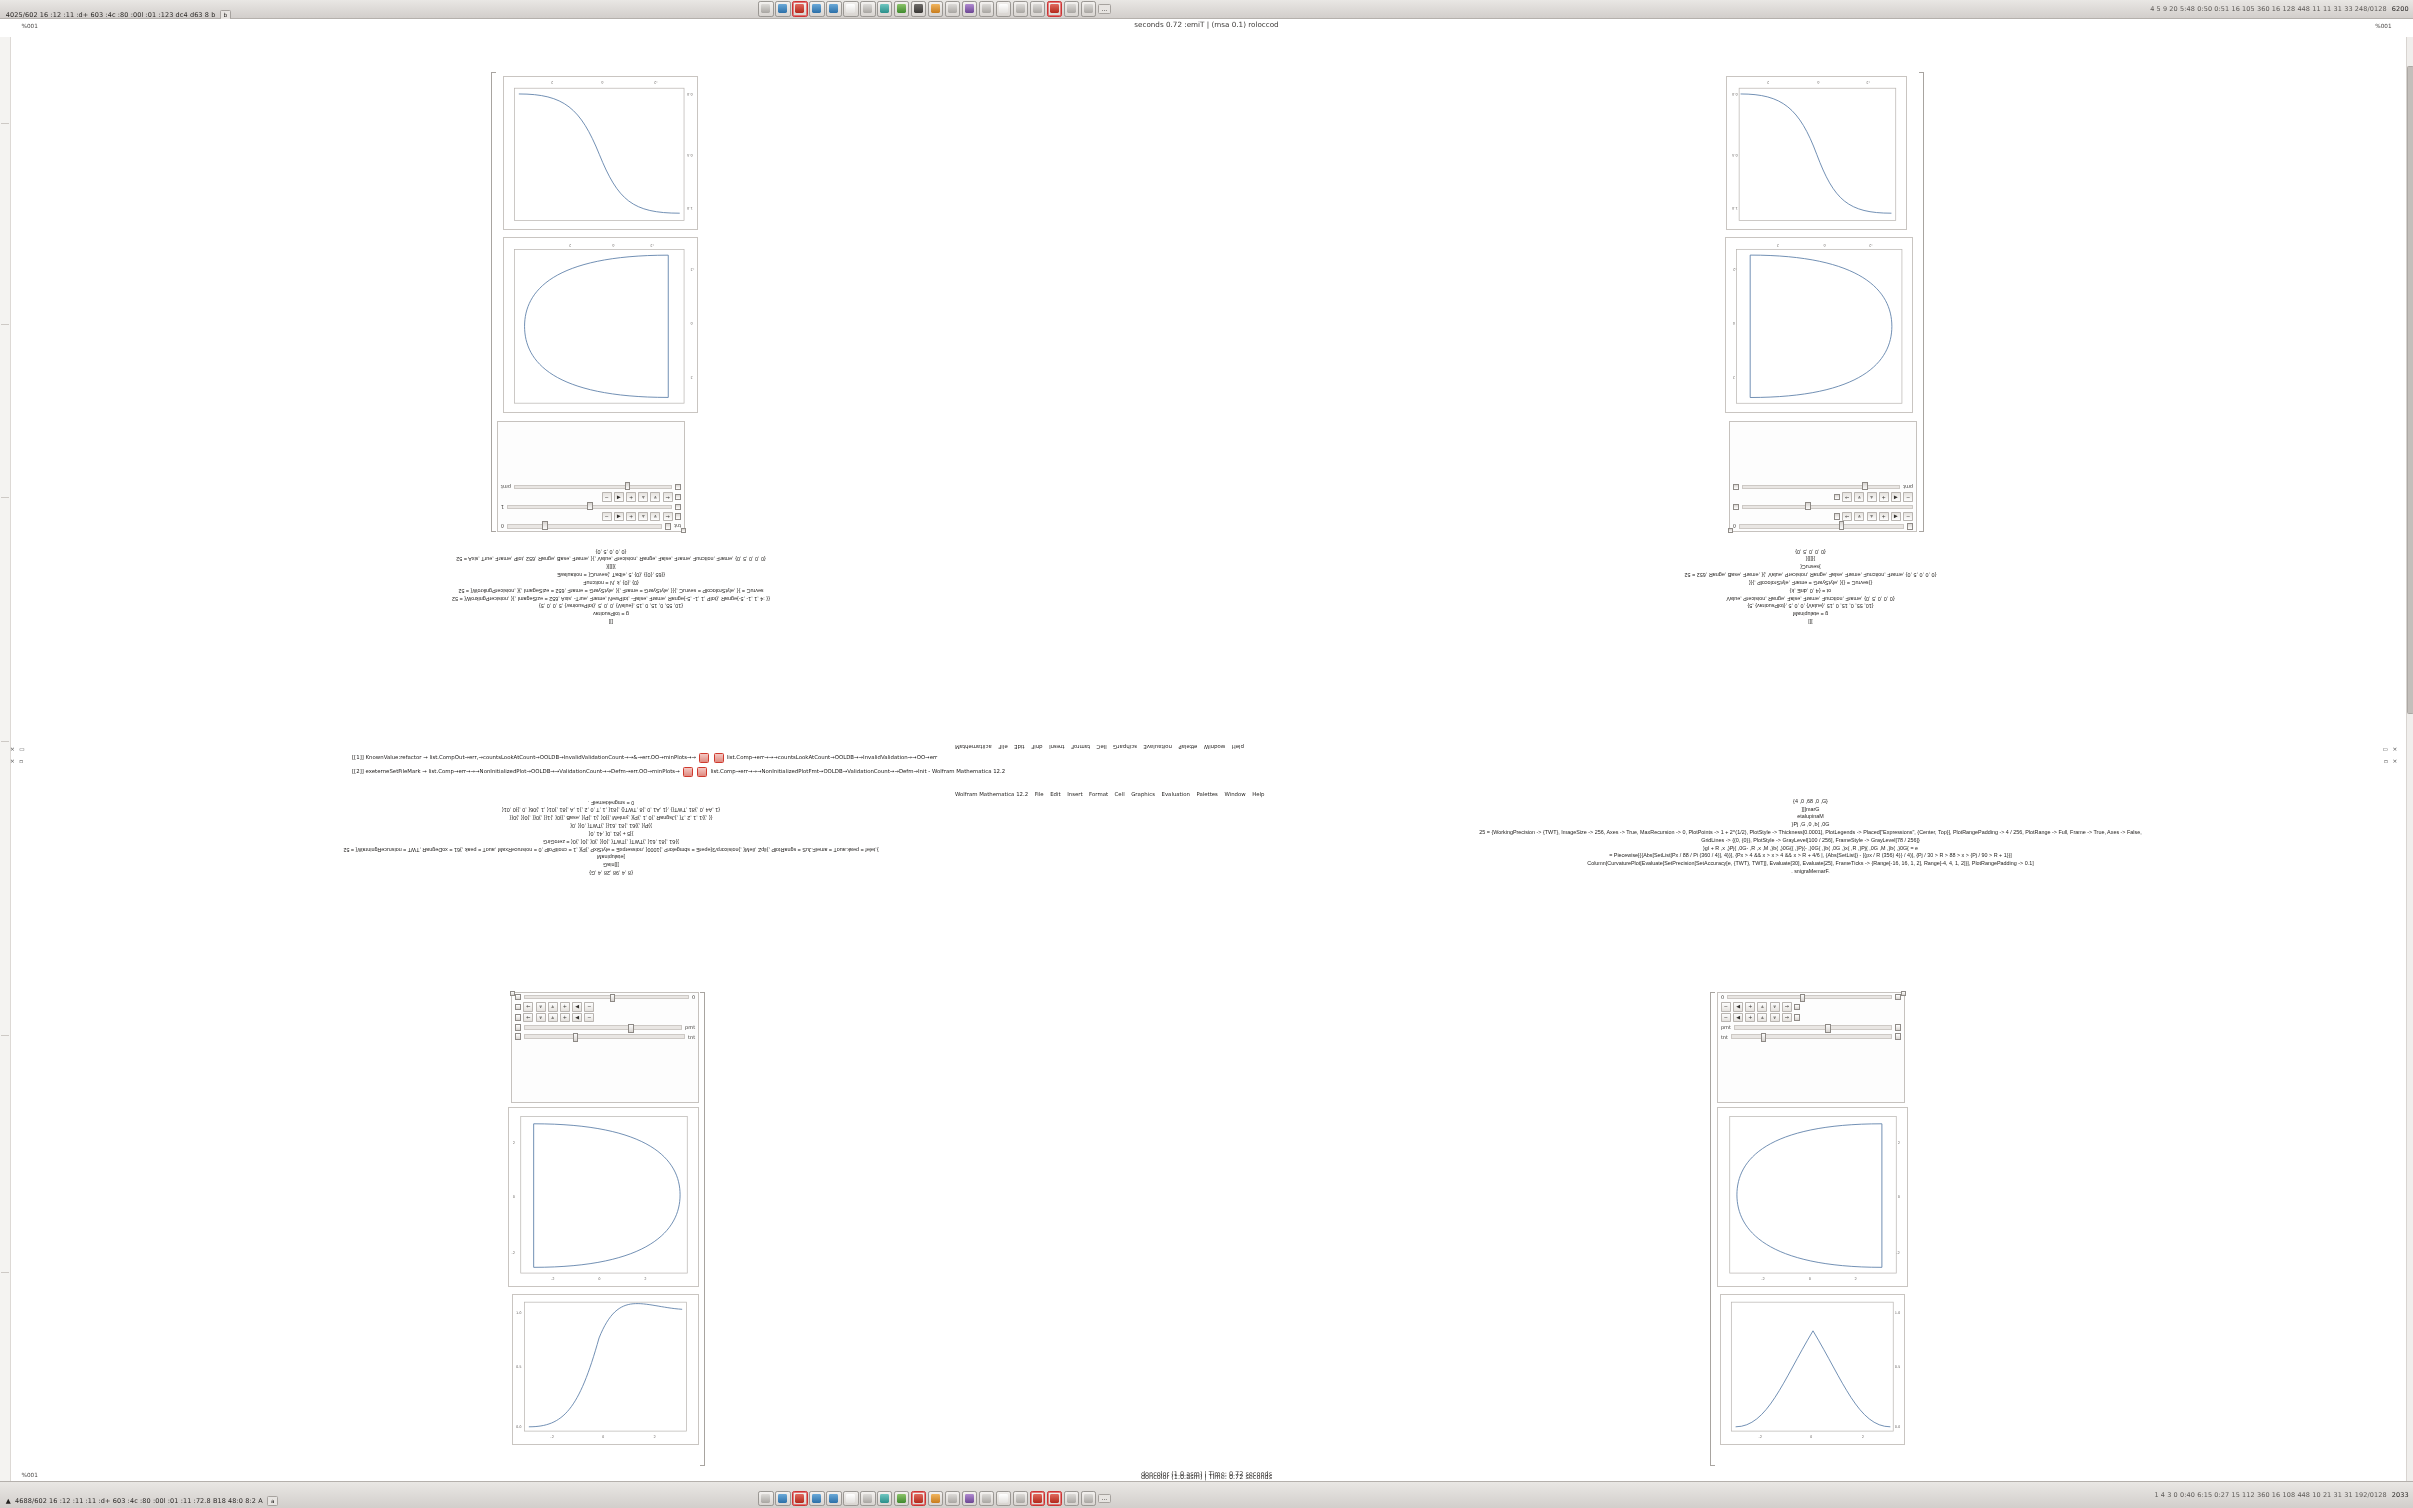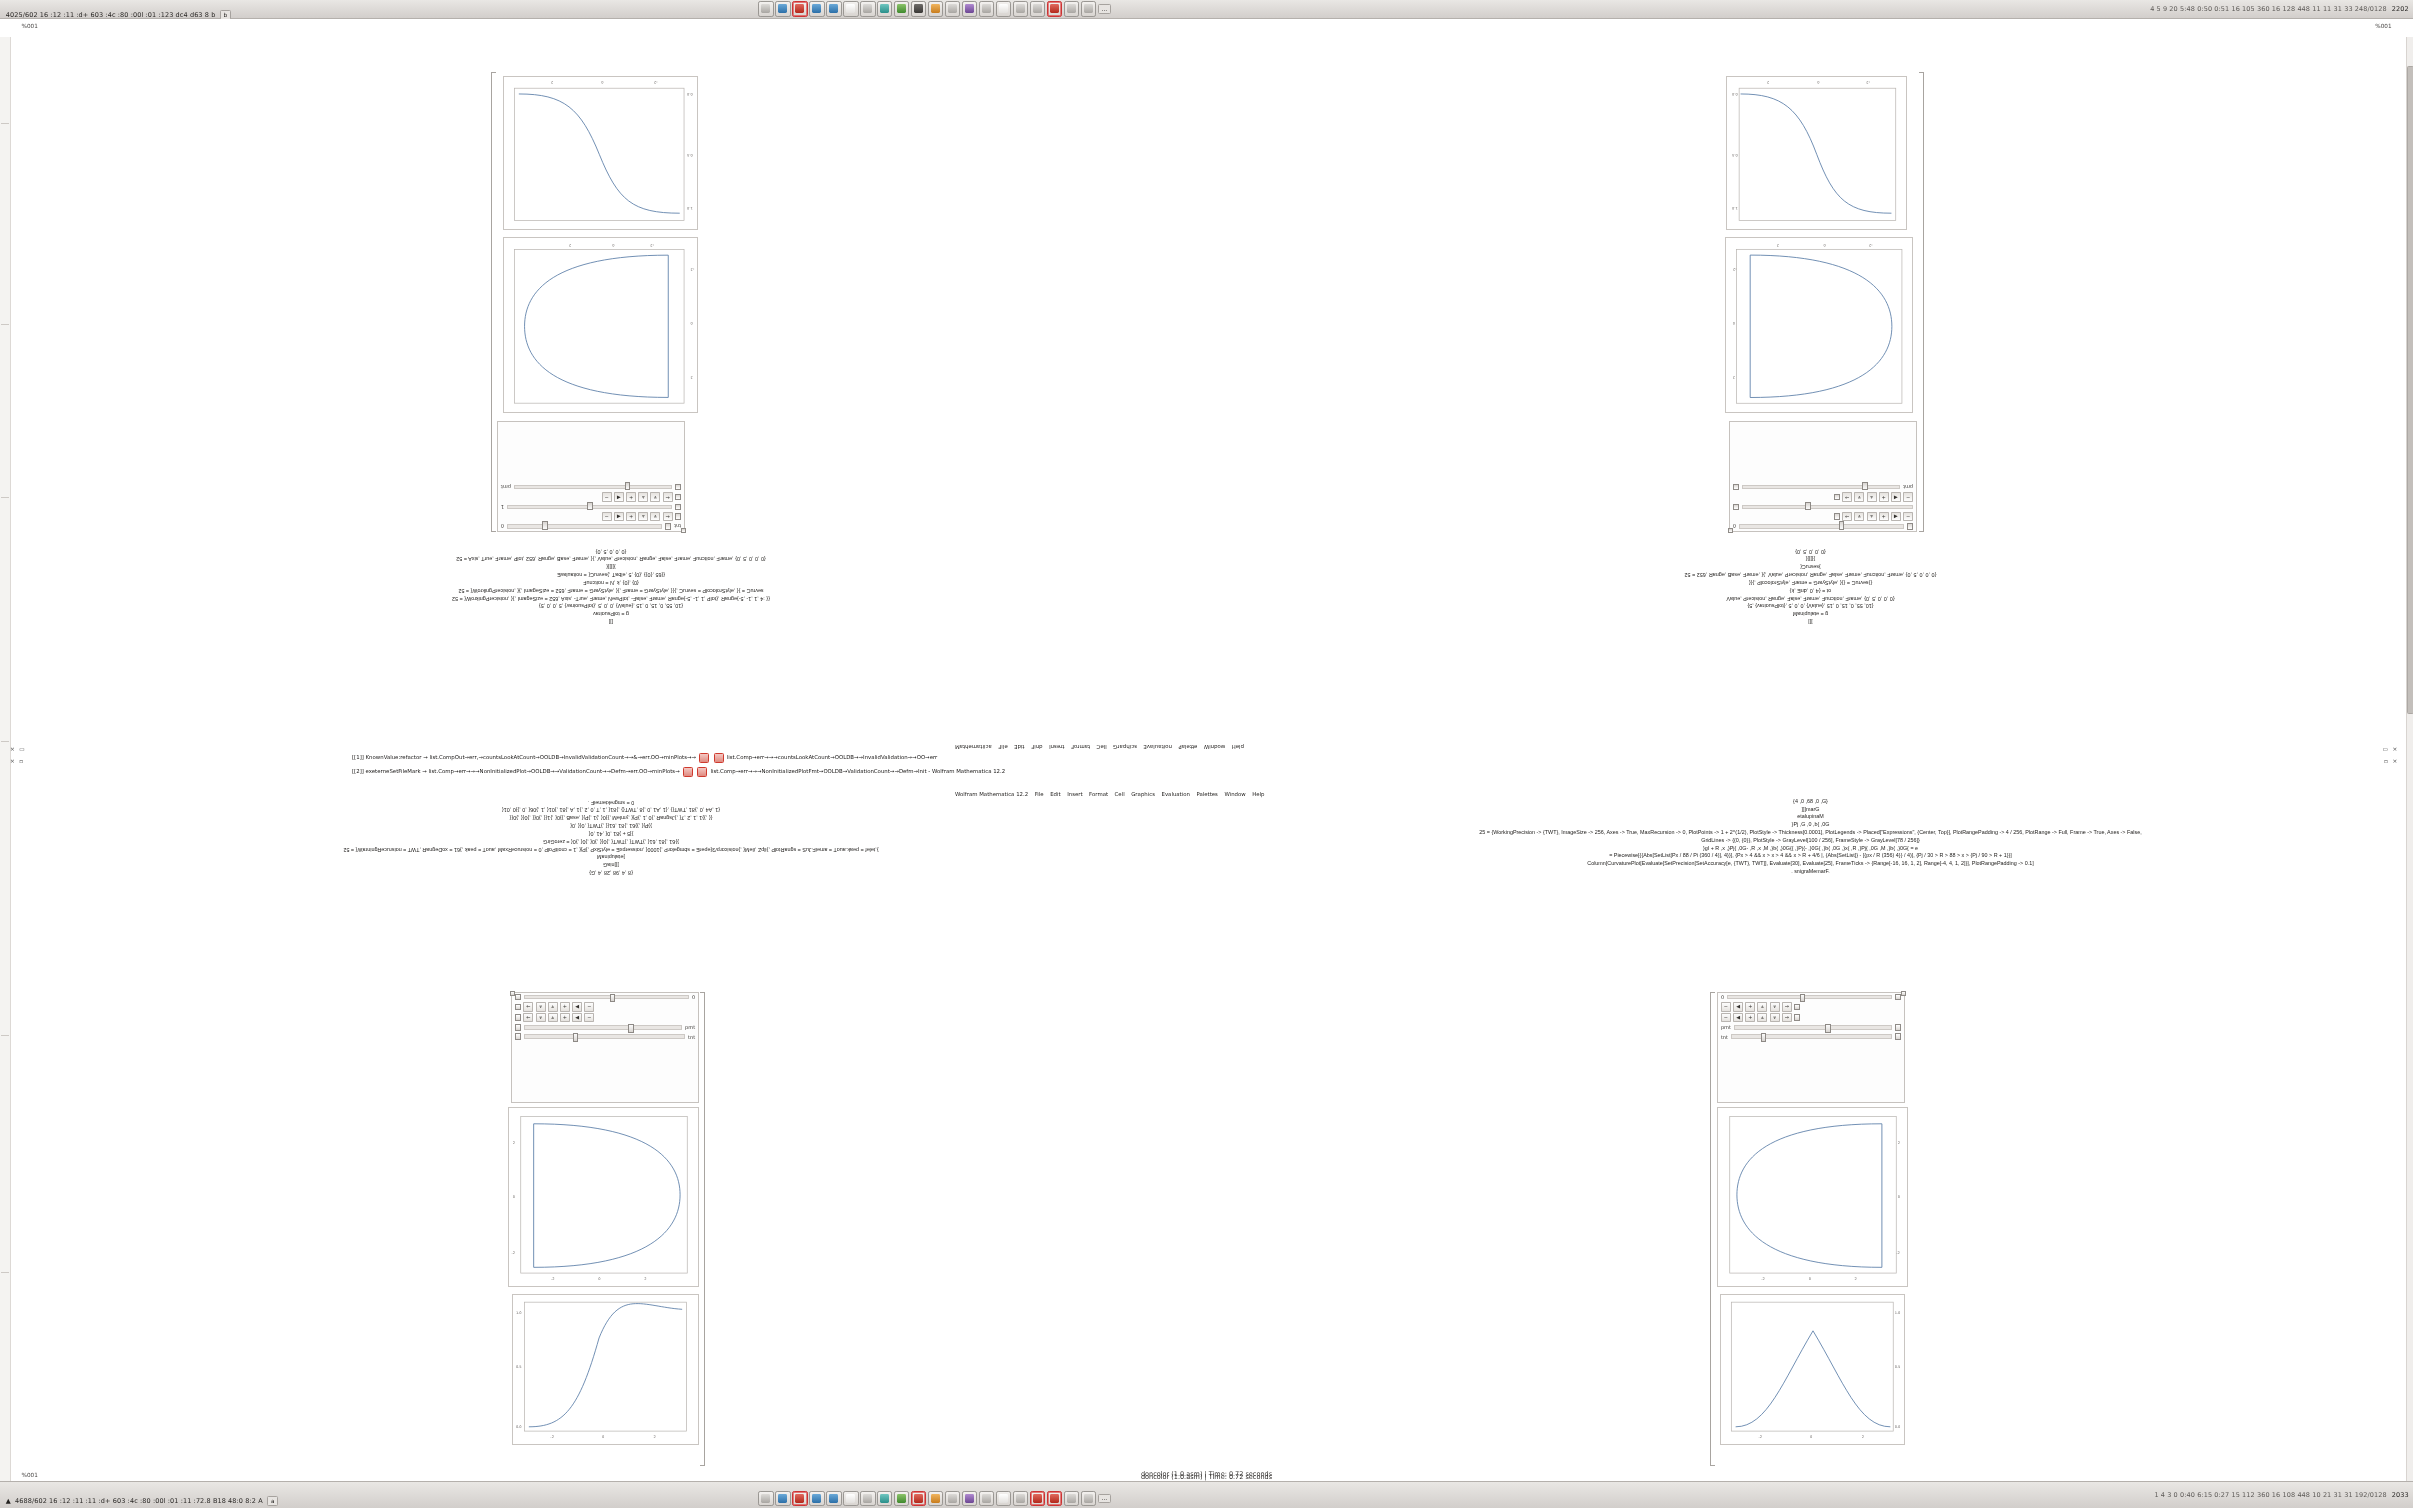--- a/index.html
+++ b/index.html
@@ -363,26 +363,27 @@
         <span class="taskbtn ic-grey">
           <i></i>
         </span>
         <span class="taskbtn ic-grey">
           <i></i>
         </span>
         <span class="workspace-chip">…</span>
       </div>
     <div class="panel-right">
       <span class="sys-text dim">4 5 9 20 5:48 0:50 0:51  16  105  360  16  128  448  11  11  31  33  248/0128</span>
-      <span class="sys-text">2202</span>
+      <span class="sys-text">6200</span>
     </div>
   </div>
 
   <div class="doc">
 
+    <div class="doc-title">seconds 0.72 :emiT | (msa 0.1) roloccod</div>
     <div class="doc-left-label">%001</div>
     <div class="doc-right-label">%001</div>
     <div class="doc-bottom-left-label">%001</div>
     <div class="doc-bottom-center-label">doncolor (1.0.asm) | Time: 0.72 seconds</div>
 
     <div class="edge-strip">
       <div class="edge-tick" style="top:86px"></div>
       <div class="edge-tick" style="top:287px"></div>
       <div class="edge-tick" style="top:460px"></div>
       <div class="edge-tick" style="top:704px"></div>

